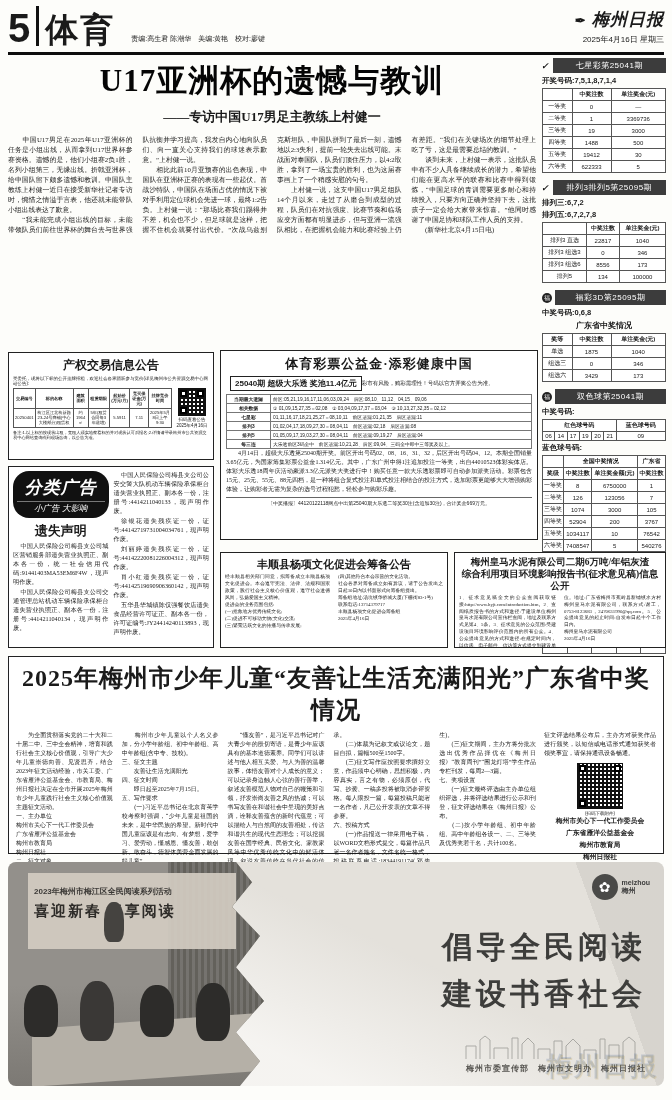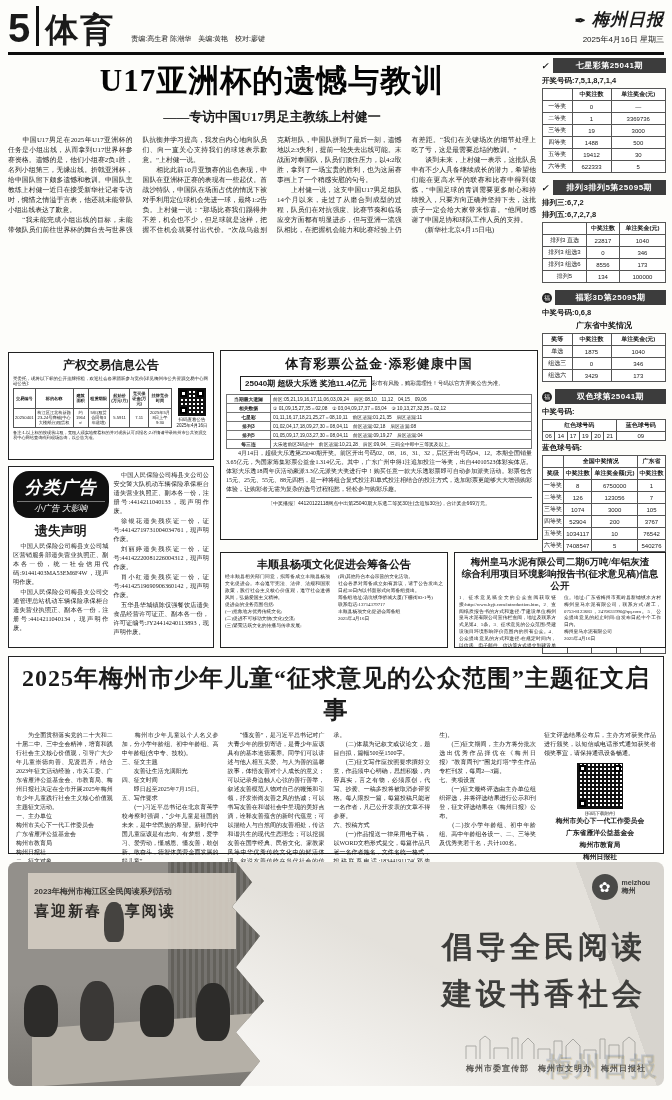--- a/index.html
+++ b/index.html
@@ -27,21 +27,21 @@
   .subhead { font-family:"Liberation Serif",serif; font-weight:bold; font-size:13px; text-align:center; margin-top:6px; }
   .art-body { margin-top:9px; height:212px; column-count:4; column-gap:10px; font-family:"Liberation Serif",serif;
     font-size:6.8px; line-height:1.48; text-align:justify; overflow:hidden; white-space:pre-line; }
 
   
   .sidebar { position:absolute; top:58px; left:542px; width:124px; }
   .card { margin-bottom:7px; }
   .card-hd { display:flex; align-items:center; gap:3px; margin-bottom:3px; }
   .tc-logo { font-size:9px; font-weight:bold; color:#111; transform:skewX(-12deg); }
   .fc-logo { width:10px; height:10px; background:#222; border-radius:50%; color:#fff; font-size:6px; line-height:10px; text-align:center; flex:none; }
-  .card-bar { flex:1; background:#3c3c3c; color:#fff; font-size:8px; font-weight:bold; text-align:center; padding:2px 0; letter-spacing:0.5px; }
+  .card-bar { flex:1; background:#3c3c3c; color:#fff; font-size:8px; font-weight:normal; text-align:center; padding:2px 0; letter-spacing:0.5px; }
   .lot-line { font-size:7.5px; font-weight:bold; margin:2px 0; }
   .lot-center { text-align:center; font-size:8px; font-weight:bold; margin:2px 0; }
   table.lt { border-collapse:collapse; width:100%; background:#fff; }
   table.lt th, table.lt td { border:0.5px solid #555; font-size:6px; padding:1px 0; text-align:center; font-weight:normal; }
   table.lt th { font-weight:bold; }
   table.big td { font-size:7.5px; font-weight:bold; padding:3px 0; }
   .lot-note { font-size:5.5px; text-align:center; margin-top:3px; white-space:pre-line; }
 
   
   .box { position:absolute; border:1px solid #222; background:#fff; padding:4px; }
@@ -60,21 +60,21 @@
       repeating-linear-gradient(0deg,#111 0 2px,transparent 2px 4px),
       repeating-linear-gradient(90deg,#111 0 2px,#fff 2px 4px); }
   .qr i { position:absolute; width:7px; height:7px; background:#fff; border:2px solid #000; }
   .qr i:nth-child(1){ left:1px; top:1px; } .qr i:nth-child(2){ right:1px; top:1px; } .qr i:nth-child(3){ left:1px; bottom:1px; }
   .qr-cap { font-size:4.5px; margin-top:1px; }
   .prop-note { font-size:4.2px; margin-top:2px; }
 
   
   #tclottery { top:350px; left:220px; width:318px; height:190px; padding:4px 5px; }
   #tclottery .box-title { font-size:13px; letter-spacing:1px; }
-  .tc-subrow { display:flex; gap:0; align-items:center; margin:3px 14px; }
+  .tc-subrow { display:flex; gap:0; align-items:center; margin:3px 4px; }
   .tc-pool { border:1px solid #222; font-size:8px; font-weight:bold; padding:1px 4px; white-space:nowrap; }
   .tc-warn { font-size:5.5px; }
   table.kv { border-collapse:collapse; width:100%; }
   table.kv td { border:0.5px solid #777; font-size:4.8px; padding:1px 2px; text-align:left; }
   table.kv td:first-child { width:44px; font-weight:bold; text-align:center; }
   .tc-head2 { font-size:13px; font-weight:900; text-align:center; margin:4px 0 3px; font-family:"Liberation Serif",serif; }
   .tc-par { font-size:6px; line-height:1.5; text-align:justify; font-family:"Liberation Serif",serif; }
   .tc-foot { border-top:0.5px solid #666; margin-top:3px; padding-top:2px; font-size:5px; text-align:center; }
 
   
@@ -525,21 +525,21 @@
 
   <div class="box" id="huangma">
     <div class="box-title" style="white-space:pre-line">梅州皇马水泥有限公司二期6万吨/年铝灰渣
 综合利用项目环境影响报告书(征求意见稿)信息公开</div>
     <div class="small-cols">1、征求意见稿全文的公众查阅获取链接:http://www.hyjt.com/introduction.htm。2、查阅纸质报告书的方式和途径:于建设单位梅州皇马水泥有限公司宣传栏查阅，地址及联系方式见第4、5条。3、征求意见的公众范围:受建设项目环境影响评价范围内的所有公众。4、公众提出意见的方式和途径:在规定时间内，以信函、电子邮件、信访等方式提交到建设单位。地址:广东省梅州市蕉岭县新铺镇水方村梅州皇马水泥有限公司，联系方式:谢工，0753-8123683，2470631990@qq.com。5、公众提出意见的起止时间:自发布日起十个工作日内。
 梅州皇马水泥有限公司
 2025年4月16日</div>
   </div>
 
   <div class="box" id="essay">
-    <div class="essay-title">2025年梅州市少年儿童“征求意见的公众范围”主题征文启事</div>
+    <div class="essay-title">2025年梅州市少年儿童“友善让生活充满阳光”广东省中奖情况</div>
     <div class="essay-row">
       <div class="essay-flow">　　为全面贯彻落实党的二十大和二十届二中、三中全会精神，培育和践行社会主义核心价值观，引导广大少年儿童崇德向善、见贤思齐，结合2023年征文活动经验，市关工委、广东省雁洋公益基金会、市教育局、梅州日报社决定在全市开展2025年梅州市少年儿童践行社会主义核心价值观主题征文活动。
 一、主办单位
 梅州市关心下一代工作委员会
 广东省雁洋公益基金会
 梅州市教育局
 梅州日报社
 二、征文对象
 　　梅州市少年儿童以个人名义参加，分小学年龄组、初中年龄组、高中年龄组(含中专、技校)。
 三、征文主题

